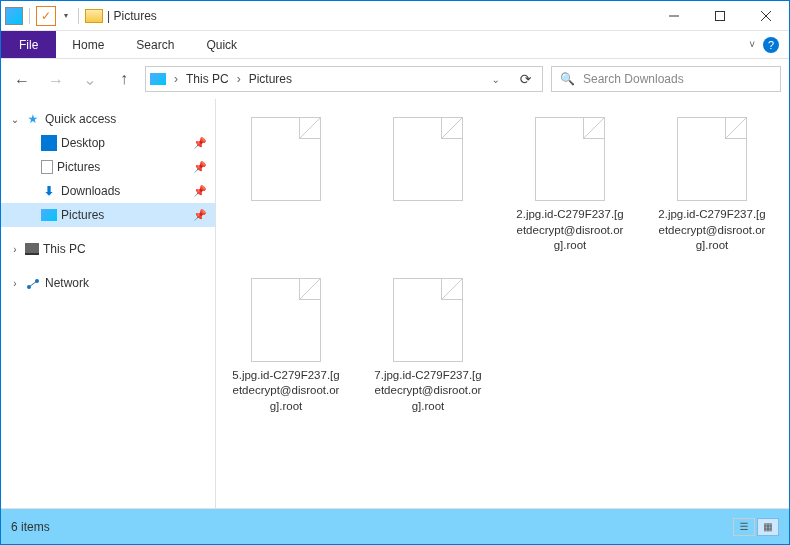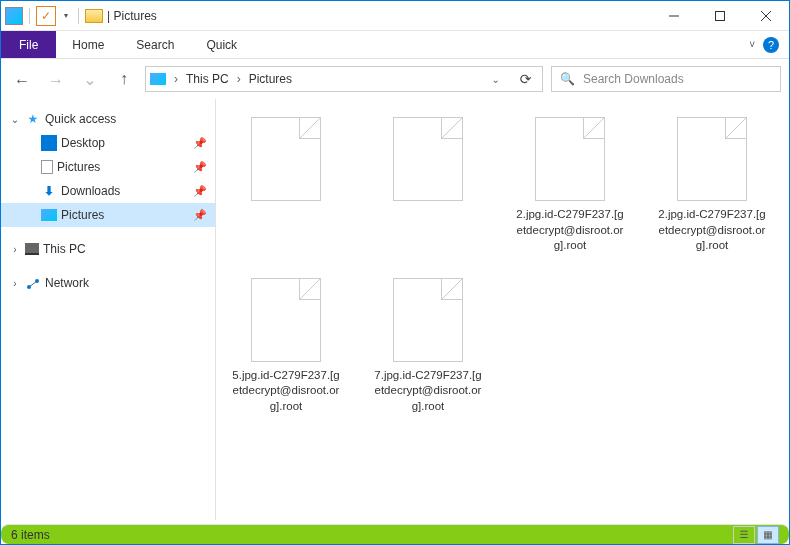--- a/index.html
+++ b/index.html
@@ -56,21 +56,21 @@
 
 
 .content { flex: 1; padding: 18px 14px; display: flex; flex-wrap: wrap; gap: 24px 30px; align-content: flex-start; overflow: auto; }
 .file-item { width: 112px; display: flex; flex-direction: column; align-items: center; text-align: center; font-size: 11.5px; color: #333; }
 .file-thumb { width: 70px; height: 84px; border: 1px solid #ccc; background: #fff; position: relative; margin-bottom: 6px; }
 .file-thumb::before { content: ""; position: absolute; top: 0; right: 0; width: 20px; height: 20px; background: linear-gradient(135deg, transparent 48%, #ccc 50%, #fff 52%); }
 .file-thumb::after { content: ""; position: absolute; top: 0; right: 0; width: 20px; height: 20px; border-left: 1px solid #ccc; border-bottom: 1px solid #ccc; }
 .file-name { line-height: 1.35; word-break: break-all; }
 
 
-.statusbar { position: absolute; bottom: 0; left: 0; right: 0; height: 20px; border-top: 1px solid #e1e1e1; display: flex; align-items: center; padding: 0 10px; font-size: 12px; color: #333; background: #84cc16; border-radius: 8px; }
+.statusbar { position: absolute; bottom: 0; left: 0; right: 0; height: 36px; border-top: 1px solid #e1e1e1; display: flex; align-items: center; padding: 0 10px; font-size: 12px; color: #333; background: #7dd3fc; }
 .view-btns { margin-left: auto; display: flex; gap: 2px; }
 .view-btn { width: 22px; height: 18px; border: 1px solid #ccc; display: flex; align-items: center; justify-content: center; font-size: 10px; color: #555; }
 .view-btn.active { background: #cce8ff; border-color: #7fb8e8; }
 .ex-down { font-size: 10px; color: #555; }
 </style>
 </head>
 <body>
 
 <div class="titlebar">
   <div class="titlebar-left">

